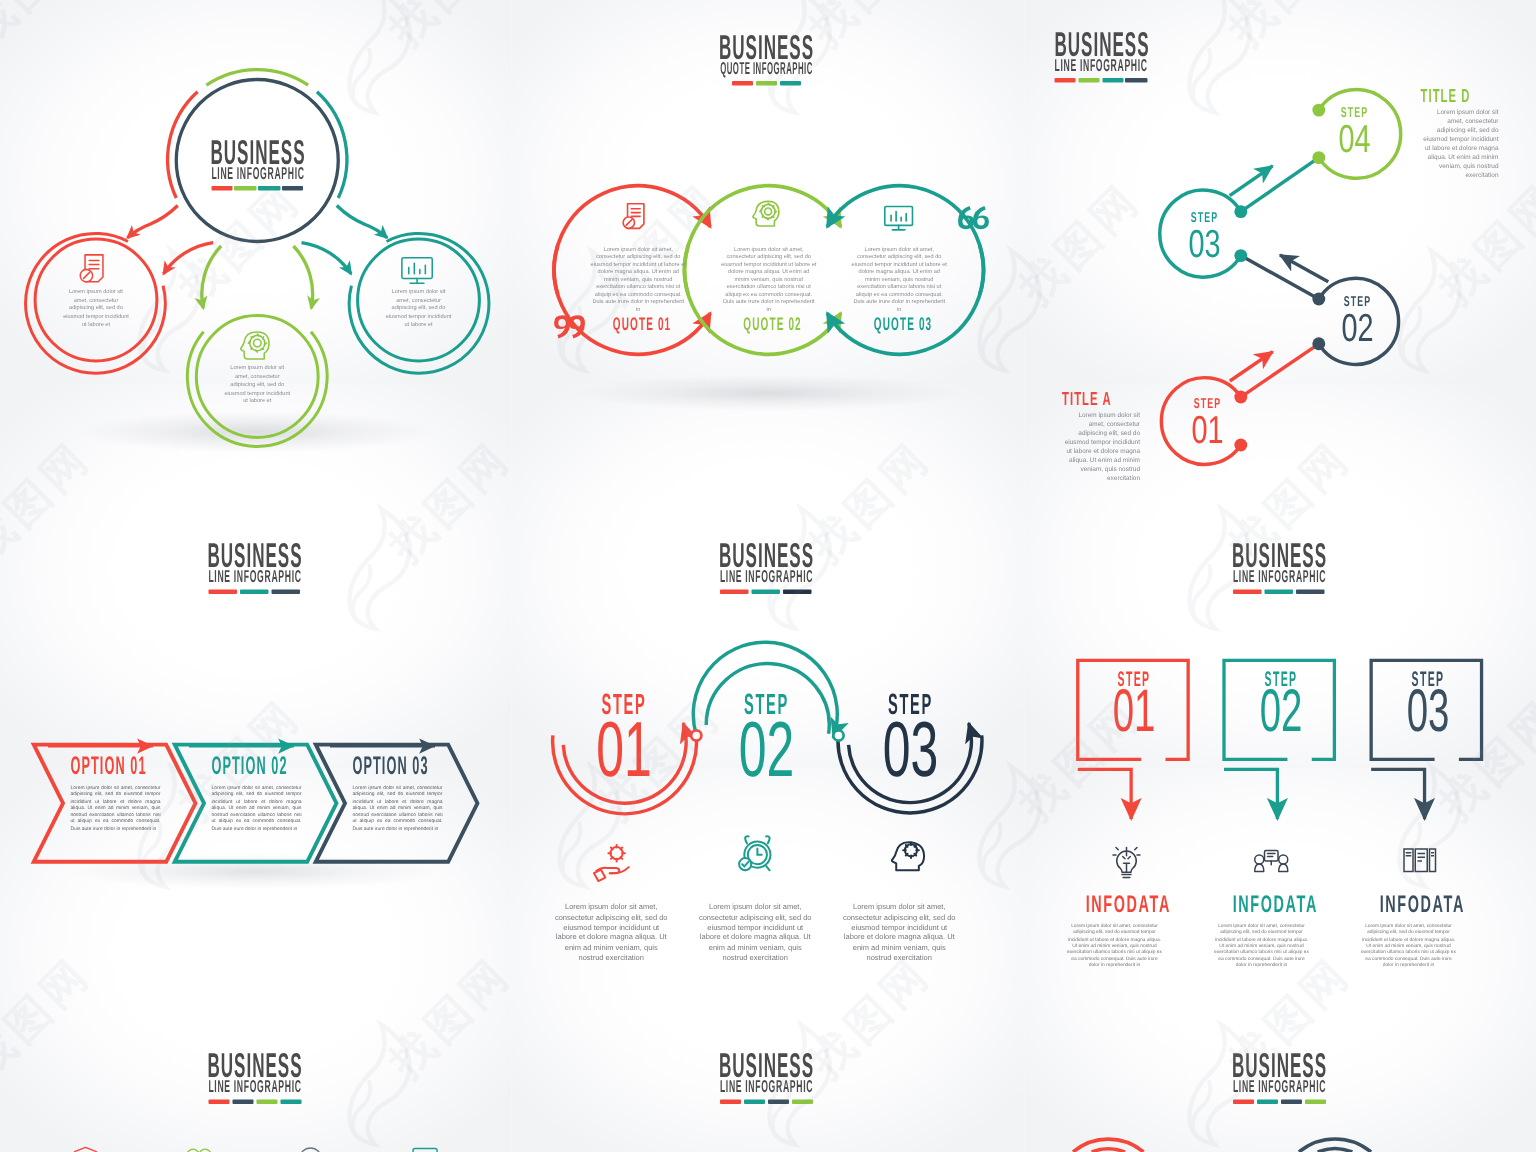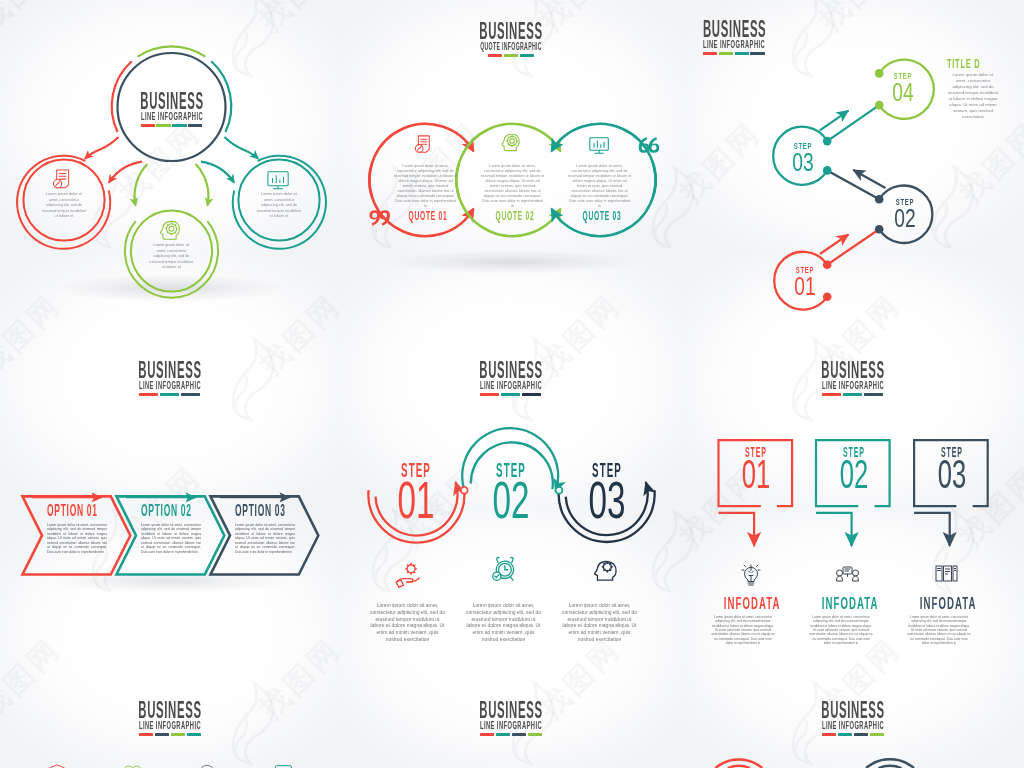--- a/index.html
+++ b/index.html
@@ -27,21 +27,21 @@
             font-size:3.75px;line-height:5.5px;font-weight:400;}
   .q-body{position:absolute;text-align:center;}
   .q-txt{color:#8a8d92;font-size:3.75px;line-height:5.05px;text-align:center;}
   .q-label{margin-top:3px;font-weight:700;font-size:12.2px;letter-spacing:1.4px;
            transform:scaleX(.545);transform-origin:50% 50%;white-space:nowrap;line-height:9.5px;}
   .zstep{position:absolute;text-align:center;width:54px;}
   .zstep .zs{font-weight:700;font-size:9.5px;line-height:8px;letter-spacing:1.2px;
              transform:scaleX(.62);transform-origin:50% 50%;white-space:nowrap;}
   .zstep .zn{font-weight:400;font-size:26px;line-height:22px;letter-spacing:0px;
              transform:scaleX(.74);transform-origin:50% 50%;white-space:nowrap;margin-top:1px;}
-  .ztitle{position:absolute;text-align:center;}
+  .ztitle{position:absolute;text-align:right;}
   .ztitle .zt{font-weight:700;font-size:12.5px;line-height:10px;letter-spacing:1.2px;
               transform:scaleX(.60);transform-origin:0 50%;white-space:nowrap;}
   .ztitle .zb{color:#85888d;font-size:4.3px;line-height:6.0px;margin-top:3px;}
   .obody{position:absolute;text-align:left;}
   .olabel{font-weight:700;font-size:17px;letter-spacing:1.4px;line-height:12.5px;
           transform:scaleX(.50);transform-origin:0 50%;white-space:nowrap;}
   .otxt{color:#55585c;font-size:3.3px;line-height:4.5px;margin-top:5px;text-align:justify;}
   .cstep{position:absolute;text-align:center;width:74px;}
   .cstep .cs{font-weight:700;font-size:19.5px;line-height:15px;letter-spacing:2.2px;
              transform:scaleX(.50);transform-origin:50% 50%;white-space:nowrap;}
@@ -312,20 +312,24 @@
     </div>
     <div class="zstep" style="left:94px;top:142px">
       <div class="zs" style="color: rgb(26, 158, 143);">STEP</div>
       <div class="zn" style="color: rgb(26, 158, 143);">03</div>
     </div>
     <div class="zstep" style="left:194px;top:72px">
       <div class="zs" style="color: rgb(141, 198, 63);">STEP</div>
       <div class="zn" style="color: rgb(141, 198, 63);">04</div>
     </div>
 
+    <div class="ztitle" style="left:26px;top:261px;width:52px">
+      <div class="zt" style="color: rgb(244, 71, 59);">TITLE A</div>
+      <div class="zb">Lorem ipsum dolor sit amet, consectetur adipiscing elit, sed do eiusmod tempor incididunt ut labore et dolore magna aliqua. Ut enim ad minim veniam, quis nostrud exercitation</div>
+    </div>
     <div class="ztitle" style="left:265px;top:59px;width:52px">
       <div class="zt" style="color: rgb(141, 198, 63);">TITLE D</div>
       <div class="zb">Lorem ipsum dolor sit amet, consectetur adipiscing elit, sed do eiusmod tempor incididunt ut labore et dolore magna aliqua. Ut enim ad minim veniam, quis nostrud exercitation</div>
     </div>
   </div>
 
   <div class="panel" id="p4" style="left:0;top:341px;width:341px;height:341px">
     <svg width="341" height="341" viewBox="0 0 341 341">
       <defs>
         <radialGradient id="shdg4" cx="50%" cy="50%" r="50%">

